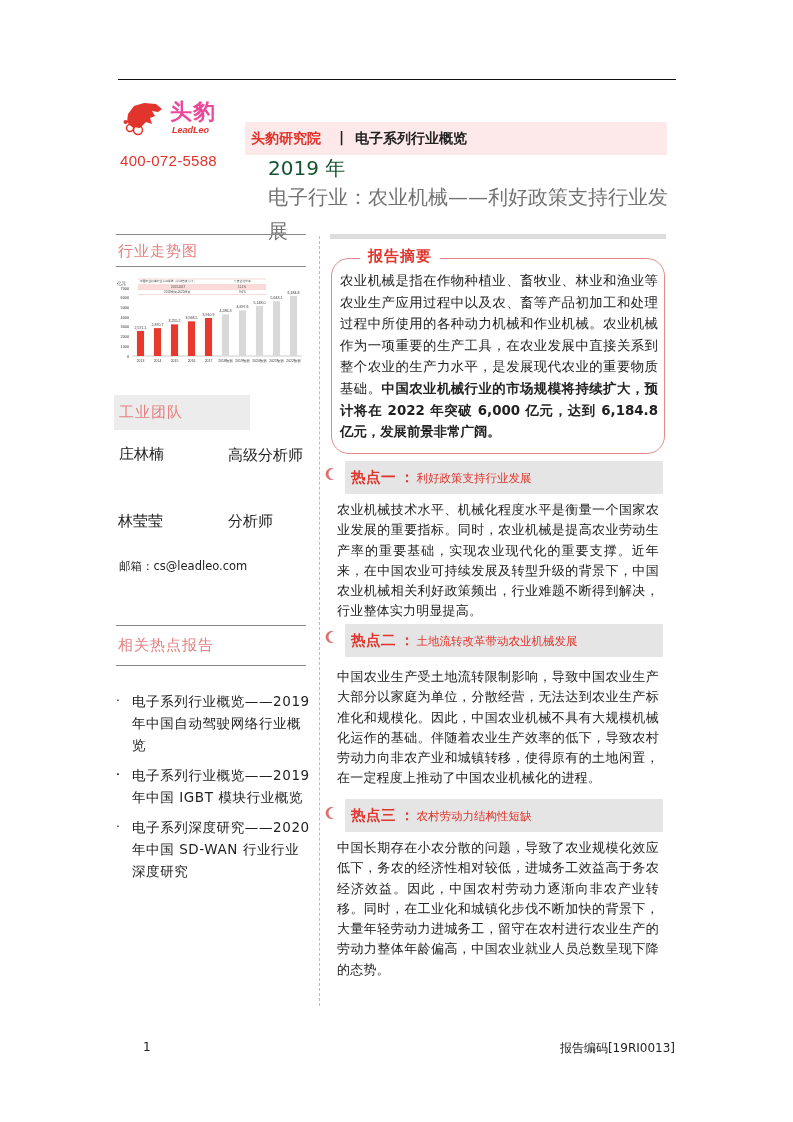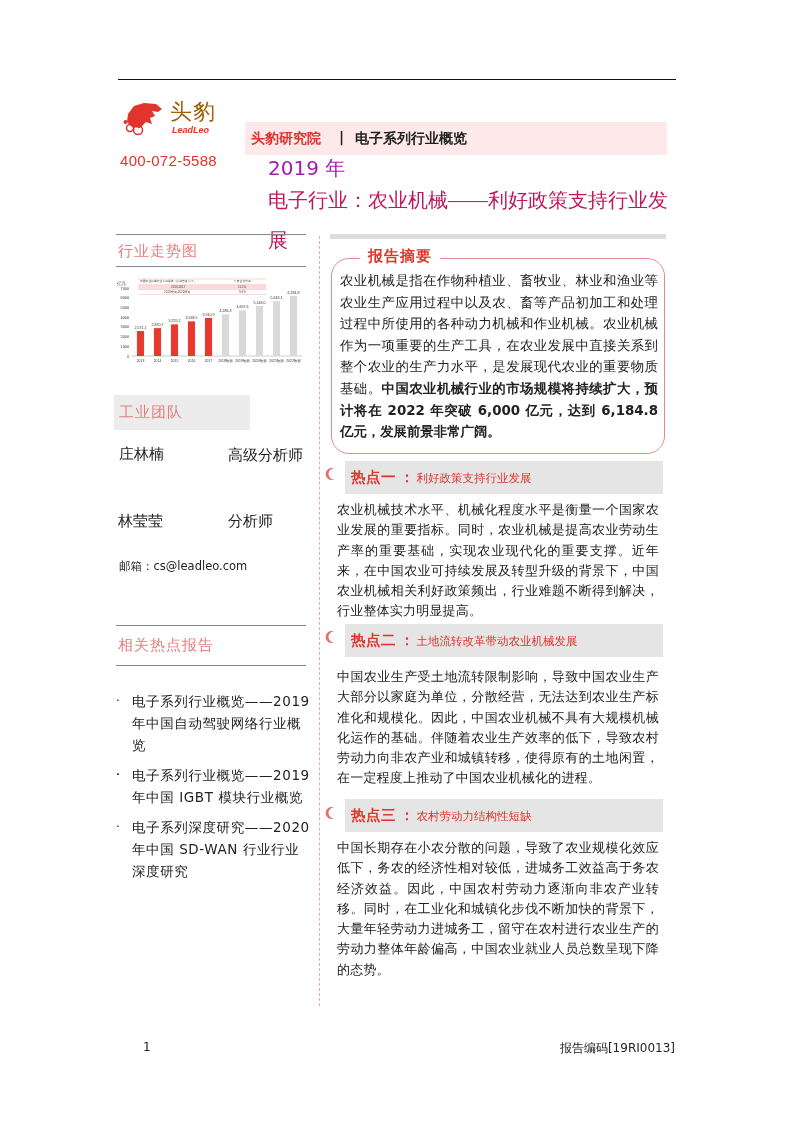--- a/index.html
+++ b/index.html
@@ -4,32 +4,32 @@
 <style>
   * { box-sizing: border-box; margin: 0; padding: 0; }
   html, body { width: 793px; height: 1122px; background: #ffffff; overflow: hidden; }
   body { position: relative; font-family: "DejaVu Sans", "Liberation Sans", sans-serif; color: #222; }
 
   .top-rule { position: absolute; left: 118px; top: 79px; width: 558px; height: 1px; background: #111; }
 
   
   .logo { position: absolute; left: 120px; top: 96px; width: 110px; height: 44px; }
   .logo-mark { position: absolute; left: 2px; top: 4px; width: 42px; height: 36px; }
-  .logo-cn { position: absolute; left: 50px; top: 1px; font-size: 22px; font-weight: normal; color: #a16207; letter-spacing: 1px; }
+  .logo-cn { position: absolute; left: 50px; top: 1px; font-size: 22px; font-weight: bold; color: #ec4899; letter-spacing: 1px; }
   .logo-en { position: absolute; left: 52px; top: 29px; font-size: 9px; font-style: italic; font-weight: bold; color: #e0342c; font-family: "Liberation Sans", sans-serif; }
   .phone { position: absolute; left: 120px; top: 152px; font-size: 15px; color: #e0342c; font-family: "Liberation Sans", sans-serif; letter-spacing: 0.3px; }
 
   
   .header-band { position: absolute; left: 245px; top: 122px; width: 422px; height: 33px; background: #fde9e9; }
   .header-band .inst { position: absolute; left: 6px; top: 8px; font-size: 14px; color: #e0342c; font-weight: bold; }
   .header-band .sep { position: absolute; left: 94px; top: 7px; font-size: 14px; color: #222; font-weight: bold; }
   .header-band .series { position: absolute; left: 110px; top: 8px; font-size: 14px; color: #222; font-weight: bold; }
 
-  .title-year { position: absolute; left: 268px; top: 155px; font-size: 20px; color: #a21caf; }
-  .title-main { position: absolute; left: 268px; top: 180px; width: 412px; font-size: 20px; line-height: 40px; color: #be185d; font-family: Liberation Serif, serif; }
+  .title-year { position: absolute; left: 268px; top: 155px; font-size: 20px; color: #14532d; }
+  .title-main { position: absolute; left: 268px; top: 180px; width: 412px; font-size: 20px; line-height: 34px; color: #737373; }
 
   
   .left-rule { position: absolute; left: 116px; height: 1px; background: #888; width: 190px; }
   .sec-title { position: absolute; left: 118px; font-size: 15px; color: #e48080; letter-spacing: 1px; }
   .chart-wrap { position: absolute; left: 116px; top: 276px; width: 190px; height: 94px; }
   .team-head { position: absolute; left: 114px; top: 395px; width: 136px; height: 35px; background: #ececec; }
   .team-head span { position: absolute; left: 5px; top: 8px; font-size: 15px; color: #e48080; letter-spacing: 1px; }
   .member { position: absolute; font-size: 15px; color: #222; }
   .email { position: absolute; left: 119px; top: 559px; font-size: 11.5px; color: #222; }
 

